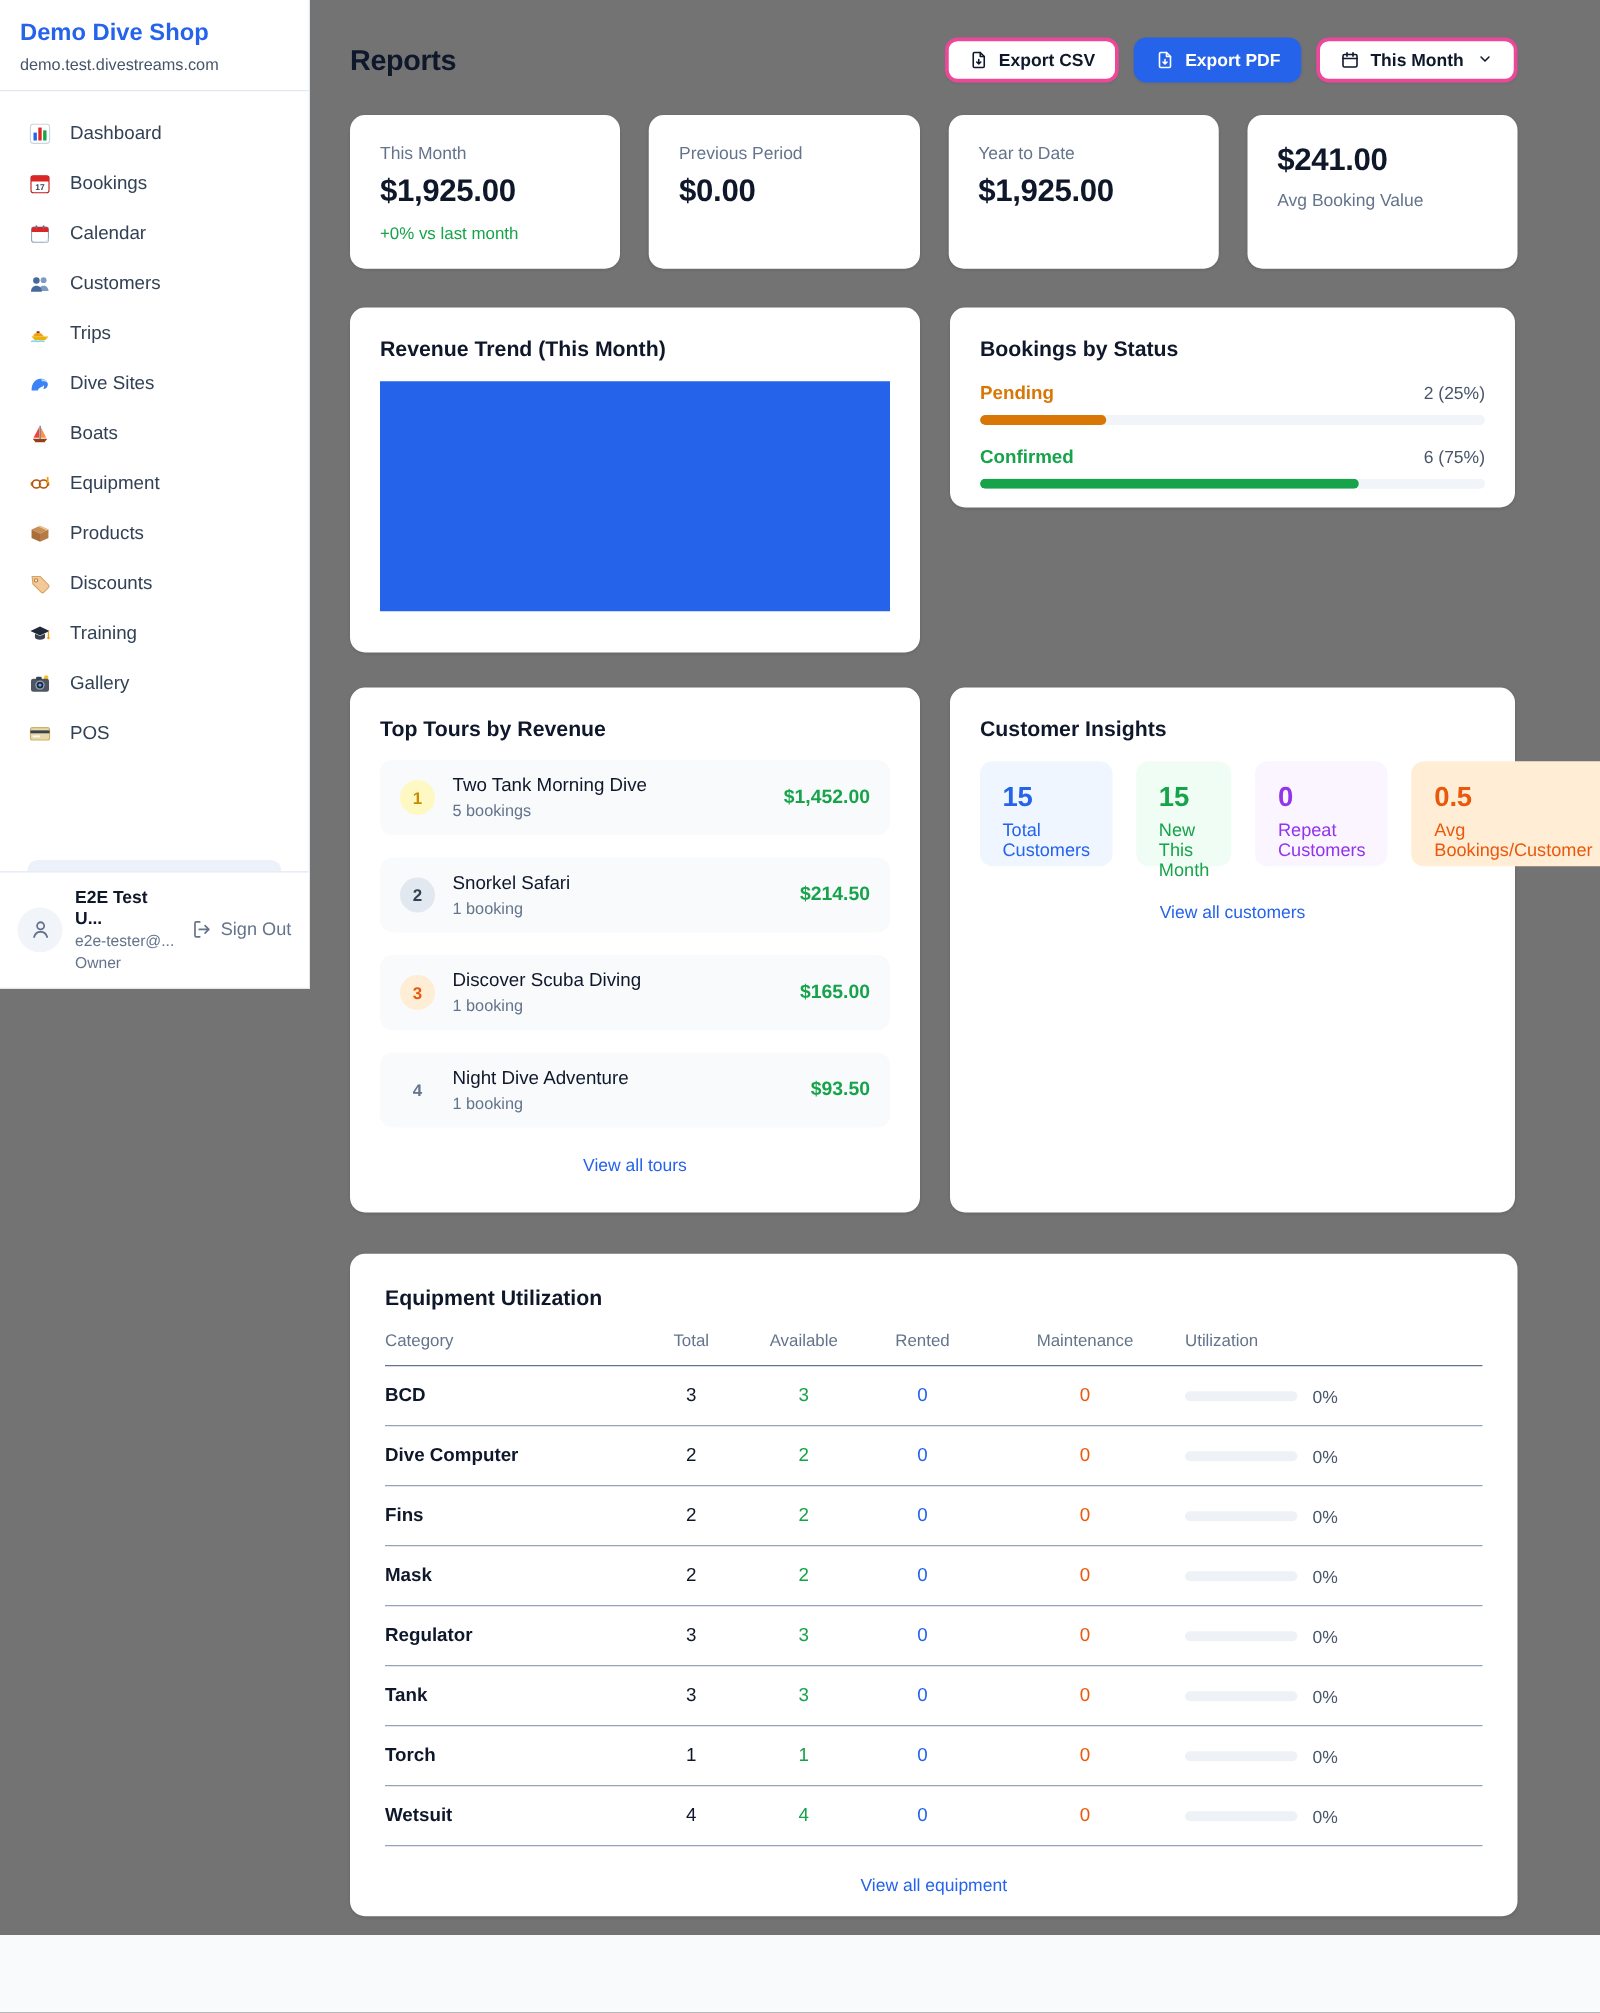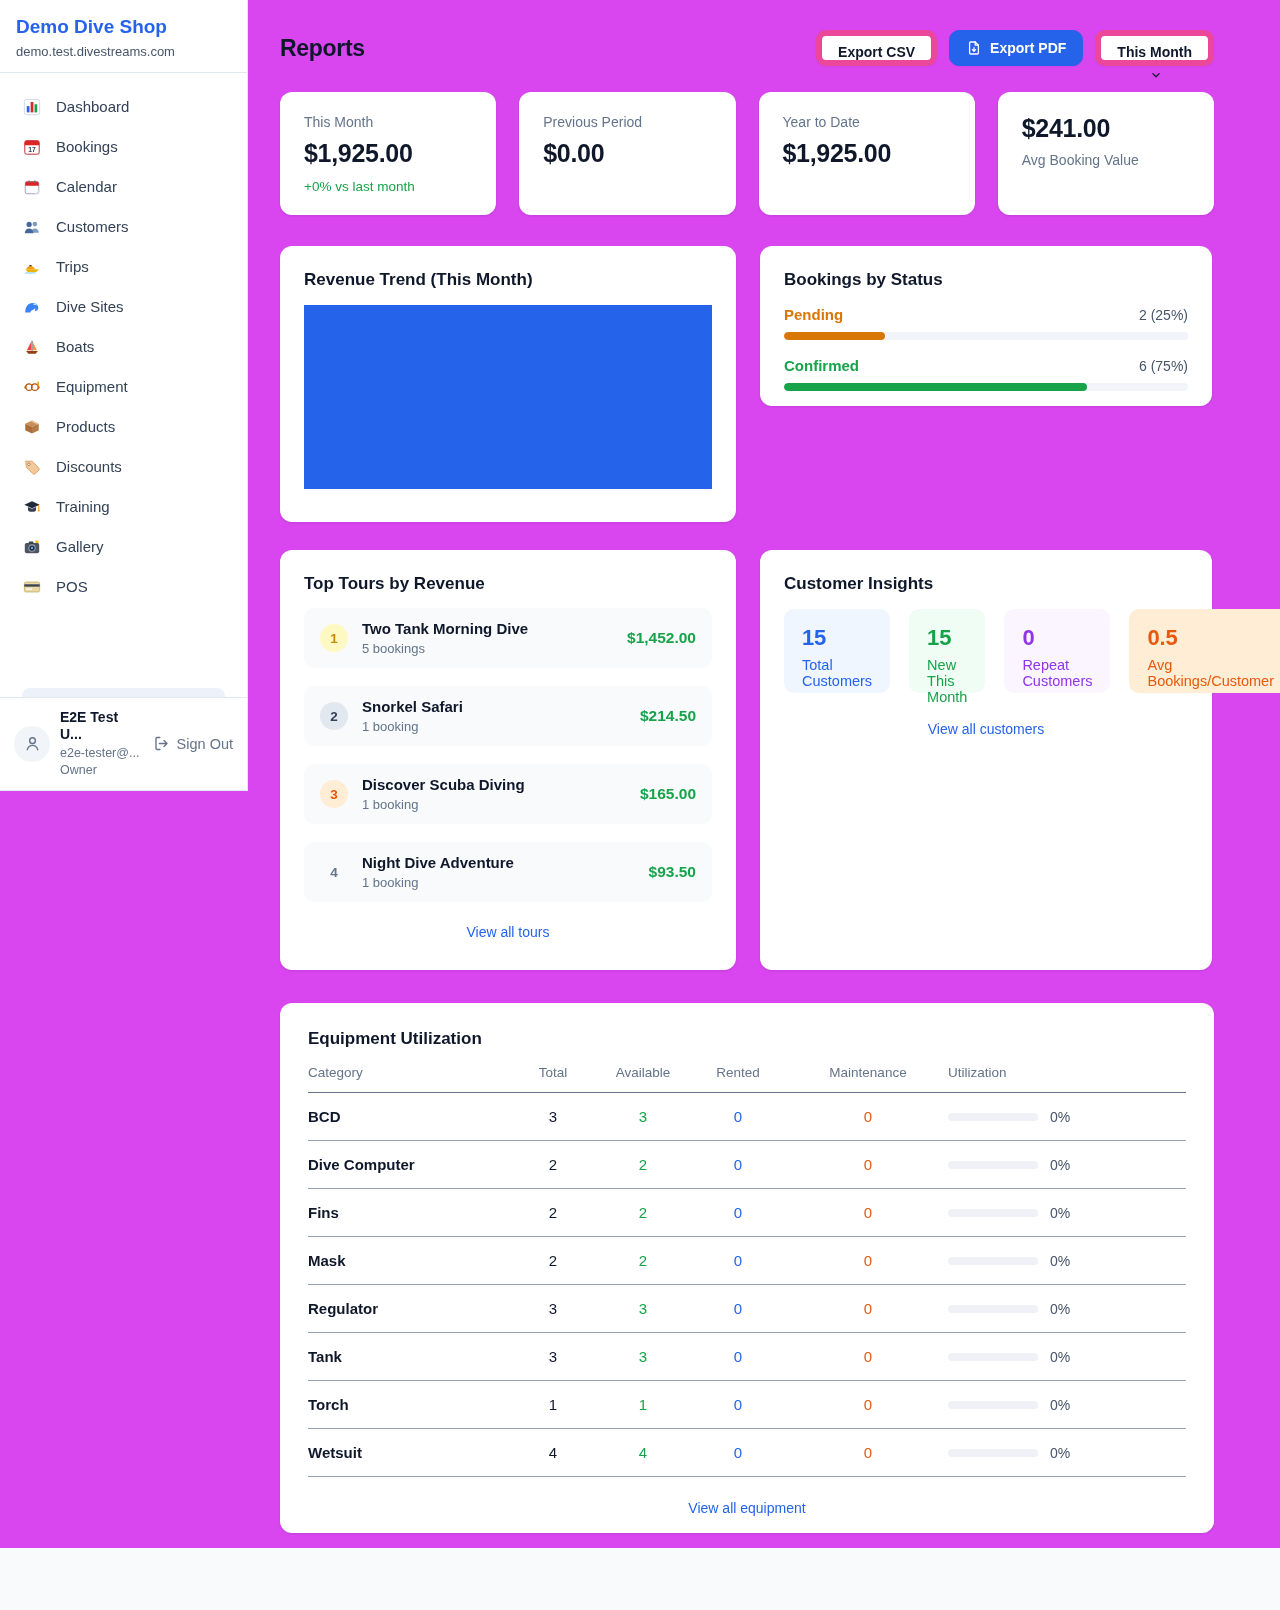--- a/index.html
+++ b/index.html
@@ -1,17 +1,17 @@
 <!DOCTYPE html>
 <html><head>
 <meta charset="utf-8">
 <style>
   html,body{margin:0;padding:0;background:#f8fafc;}
   *{box-sizing:border-box;}
-  .page{position:relative;width:1280px;height:1548px;background:#d946ef;
+  .page{position:relative;width:1280px;height:1548px;background:#737373;
         font-family:"Liberation Sans",sans-serif;color:#0f172a;overflow:hidden;}
 
   
   .sidebar{position:absolute;left:0;top:0;width:248px;height:791px;background:#fff;
            border-right:1px solid #e2e8f0;border-bottom:1px solid #e2e8f0;
            display:flex;flex-direction:column;}
   .side-head{padding:16px 16px 13px;border-bottom:1px solid #e2e8f0;}
   .shop-name{color:#2563eb;font-size:19px;font-weight:700;line-height:1.2;}
   .shop-domain{color:#475569;font-size:13px;margin-top:5px;}
   .nav{flex:1;padding:14px 12px 0;overflow:hidden;display:flex;flex-direction:column;}
@@ -32,21 +32,21 @@
 
   
   .main{margin-left:248px;padding:30px 66px 0 32px;width:1032px;}
   .page-header{display:flex;align-items:center;justify-content:space-between;margin-bottom:26px;height:36px;}
   .page-title{font-size:23px;font-weight:800;letter-spacing:-0.3px;color:#0f172a;}
   .header-actions{display:flex;gap:12px;}
   .btn{display:flex;align-items:center;gap:8px;height:36px;padding:0 16px;border-radius:10px;
        font-size:14px;font-weight:600;cursor:pointer;
        box-shadow:0 1px 2px rgba(15,23,42,.05);}
   .btn svg{width:16px;height:16px;}
-  .btn-outline{background:#fff;border:6px solid #ec4899;color:#0f172a;flex-direction:column;}
+  .btn-outline{background:#fff;border:3px solid #ec4899;color:#0f172a;}
   .btn-primary{background:#2563eb;border:1px solid #2563eb;color:#fff;align-items:center;}
   .chev{margin-left:2px;}.chev svg{width:14px;height:14px;}
 
   .card{background:#fff;border-radius:12px;box-shadow:0 1px 3px rgba(15,23,42,.07),0 1px 2px rgba(15,23,42,.04);}
   .card-title{font-size:17px;font-weight:700;color:#0f172a;}
 
   .stats-grid{display:grid;grid-template-columns:repeat(4,1fr);gap:23px;margin-bottom:31px;}
   .stat-card{padding:22px 24px;height:123px;}
   .stat-label{font-size:14px;color:#64748b;}
   .stat-value{font-size:25px;font-weight:700;color:#0f172a;margin-top:9px;letter-spacing:-0.3px;}
@@ -66,21 +66,21 @@
   .bar-track{height:8px;border-radius:4px;background:#f1f5f9;overflow:hidden;}
   .bar-fill{height:100%;border-radius:4px;}
 
   .row2{display:grid;grid-template-columns:456px 452px;gap:24px;margin-bottom:33px;}
   .tours-card{padding:24px;height:420px;}
   .tour-row{height:60px;border-radius:10px;background:#f8fafc;display:flex;align-items:center;
             padding:0 16px;gap:14px;margin-top:18px;}
   .tour-row:first-of-type{margin-top:14px;}
   .rank{width:28px;height:28px;border-radius:50%;display:flex;align-items:center;justify-content:center;
         font-size:13.5px;font-weight:700;flex:0 0 28px;}
-  .tour-name{font-size:15px;font-weight:700;color:#0f172a;line-height:1.2;}
+  .tour-name{font-size:15px;font-weight:400;color:#0f172a;line-height:1.2;}
   .tour-sub{font-size:13px;color:#64748b;margin-top:3px;}
   .tour-price{margin-left:auto;font-size:15.5px;font-weight:700;color:#16a34a;}
   .view-link{text-align:center;color:#2563eb;font-size:14px;margin-top:22px;cursor:pointer;}
 
   .insights-card{padding:24px;height:420px;}
   .tiles{display:grid;grid-template-columns:1fr 1fr 1fr 1fr;gap:19px;margin-top:15px;}
   .tile{border-radius:10px;padding:16px 18px;height:84px;}
   .tile-value{font-size:22px;font-weight:700;letter-spacing:-0.2px;}
   .tile-label{font-size:14.5px;font-weight:500;margin-top:6px;}
   .insights-card .view-link{margin-top:28px;}

